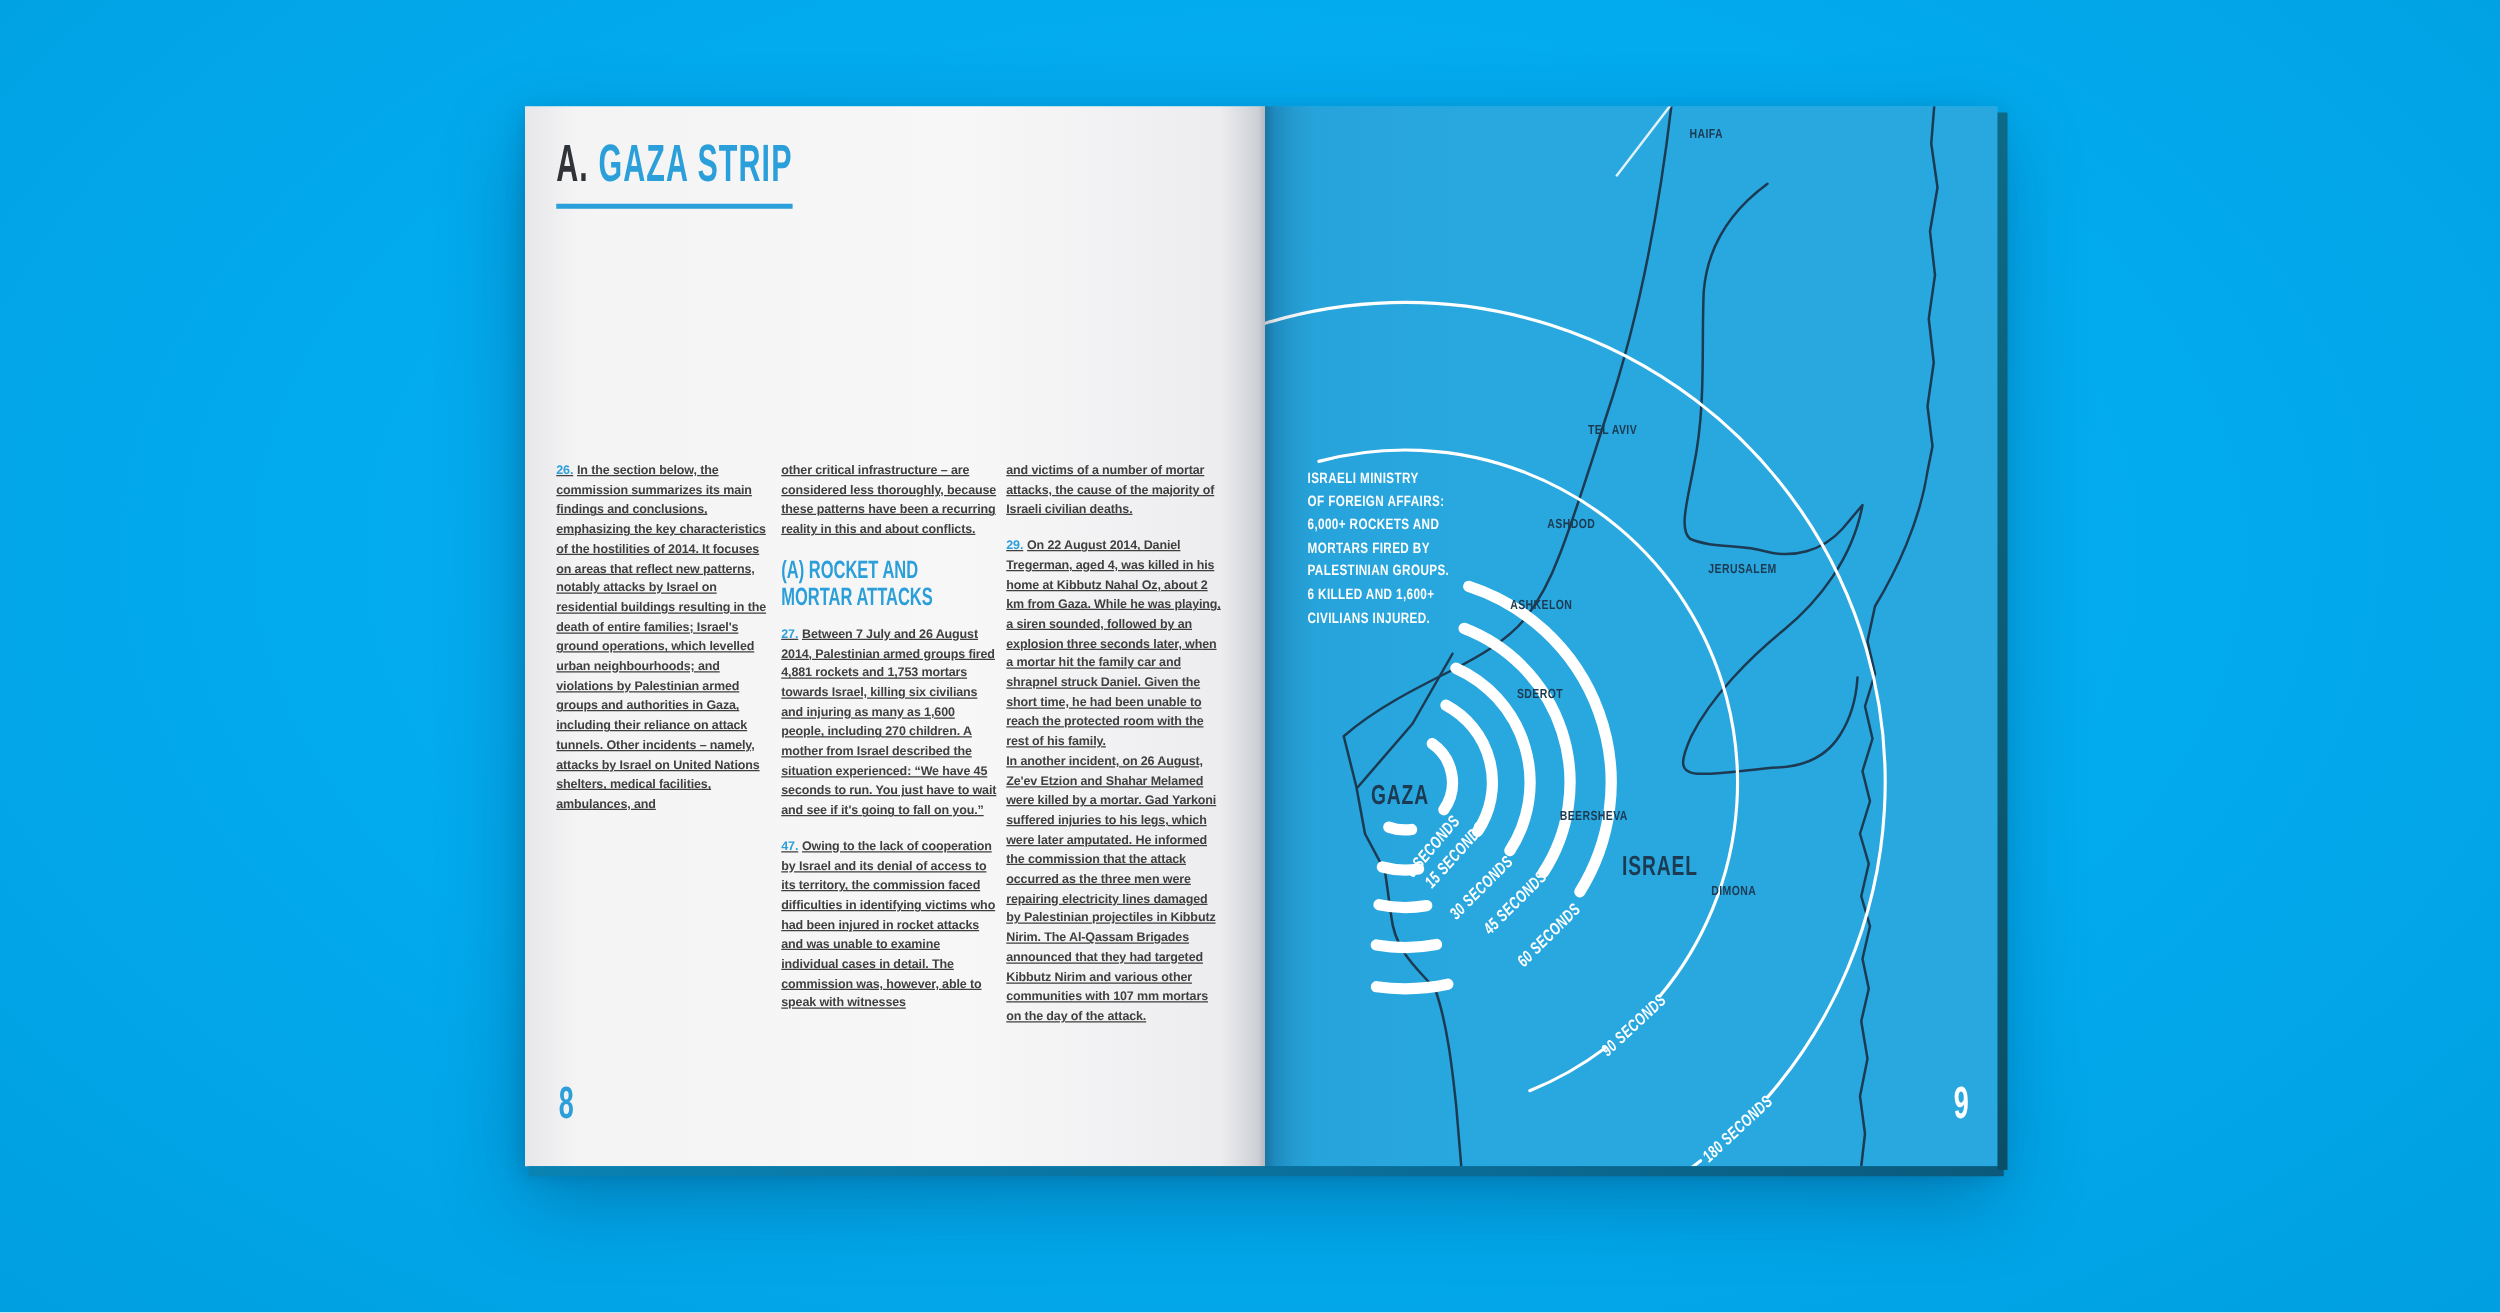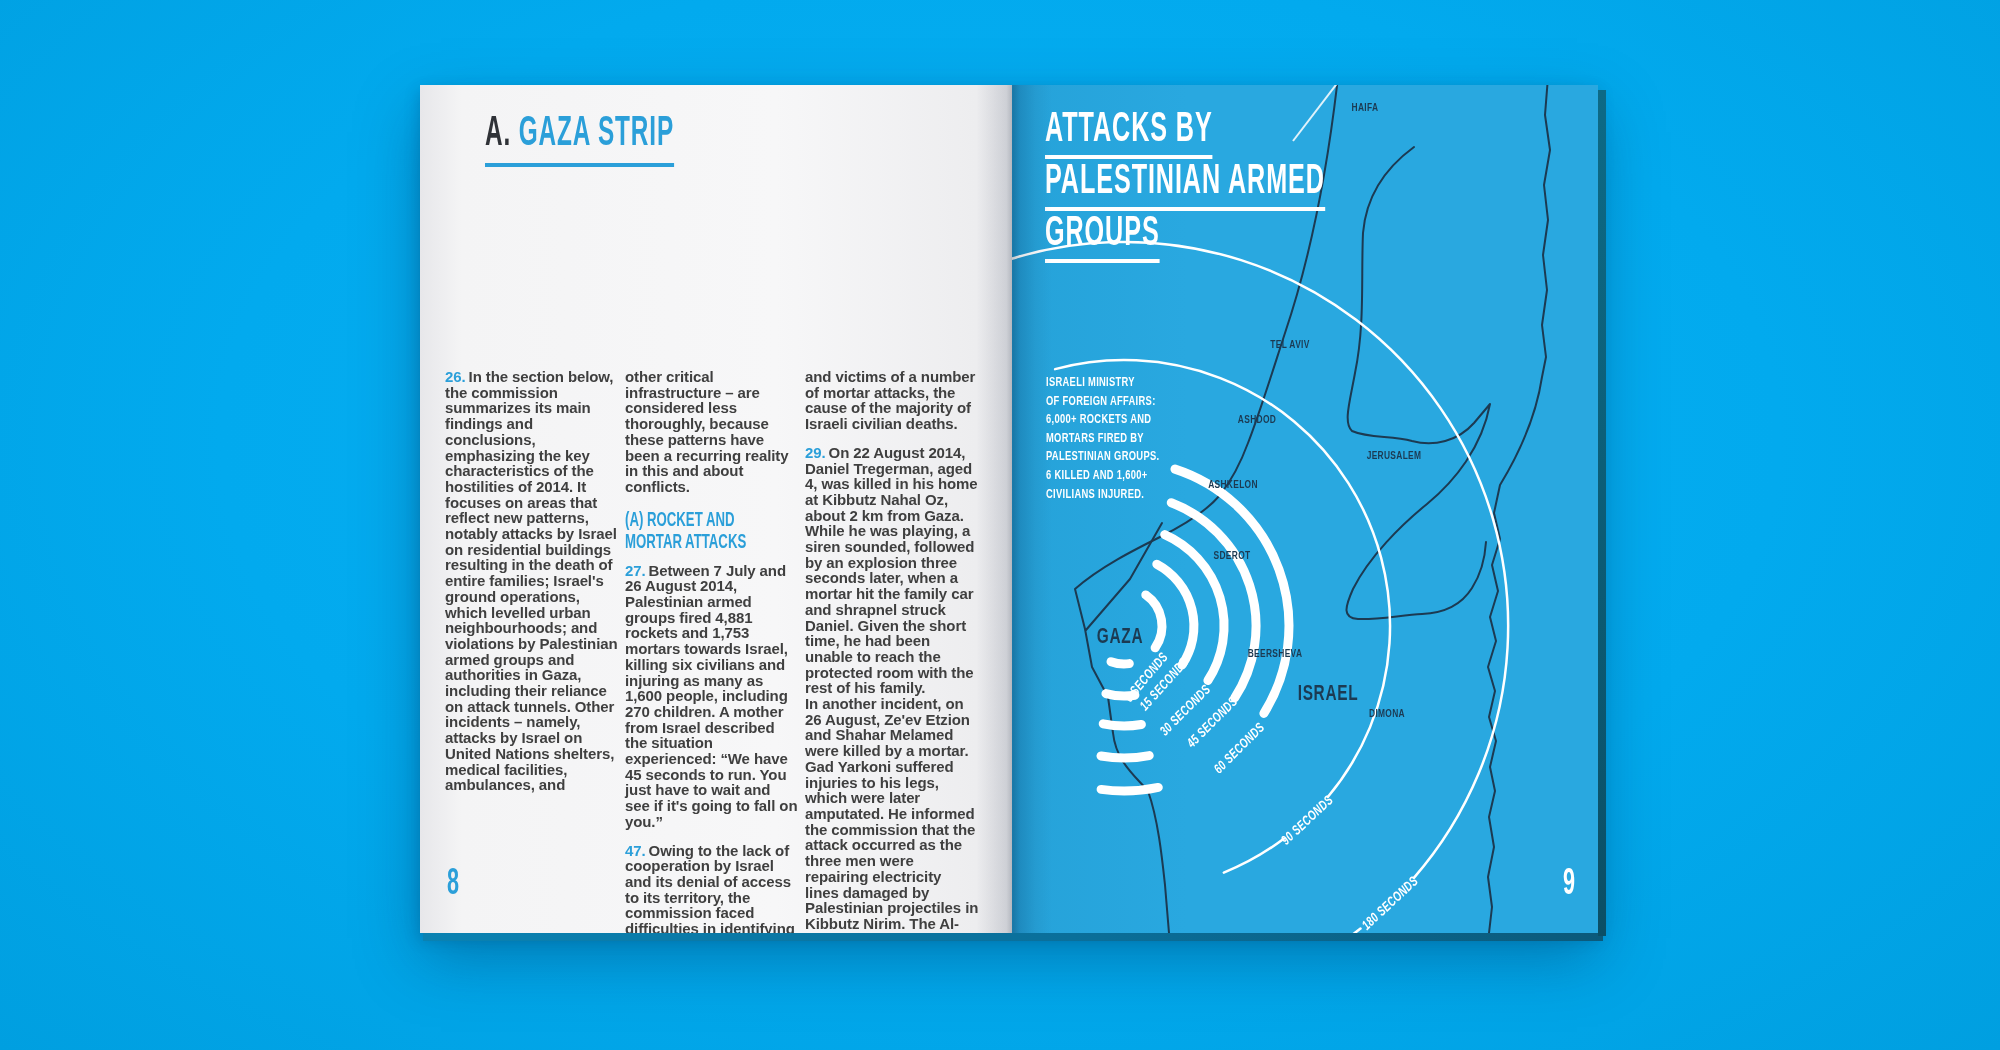--- a/index.html
+++ b/index.html
@@ -16,32 +16,32 @@
   .page-right{left:592px;width:586px;
     background:linear-gradient(to right,#1e95cd 0%,#26a3da 4%,#29a8e0 30%,#29a8e0 100%);}
   .spine{position:absolute;left:556px;top:0;width:76px;height:848px;z-index:6;pointer-events:none;
     background:linear-gradient(to right,rgba(15,35,60,0) 0%,rgba(15,35,60,.10) 40%,rgba(8,25,45,.24) 49%,rgba(15,35,60,.12) 58%,rgba(15,35,60,0) 100%);}
   .edge-bottom{position:absolute;left:3px;right:-5px;top:848px;height:8px;
     background:linear-gradient(to right,#0a82b2 0%,#0a6f9a 55%,#0b5a7b 100%);}
   .edge-right{position:absolute;left:1178px;top:5px;width:8px;height:846px;
     background:linear-gradient(to bottom,#0d6a86,#0b4f66);}
 
   
-  .lp-title{position:absolute;left:25px;top:26px;margin-left:40px;}
+  .lp-title{position:absolute;left:25px;top:26px;}
   .t-line{margin-bottom:6px;}
   .t-inner{display:inline-block;transform:scaleX(.58);transform-origin:0 0;
     font-size:42px;line-height:40px;font-weight:700;letter-spacing:1.5px;white-space:pre;
     padding-bottom:12px;border-bottom:4px solid #2b9fd9;}
   .t-prefix{color:#2f3237;}
   .t-blue{color:#2b9fd9;}
 
   .col{position:absolute;top:284px;width:174px;}
   .c1{left:25px}.c2{left:205px}.c3{left:385px}
-  .bp{font-size:15px;line-height:15.7px;color:#3f3f3f;font-weight:700;
-    letter-spacing:-.1px;margin:0 0 13px;white-space:pre-line;}
+  .bp{font-size:10px;line-height:15.7px;color:#3f3f3f;font-weight:700;
+    letter-spacing:-.1px;margin:0 0 13px;white-space:pre-line;text-decoration:underline;}
   .num{color:#2b9fd9;margin-right:3px;}
   .subhead{color:#2b9fd9;font-weight:700;font-size:20px;line-height:22px;white-space:pre;
     transform:scaleX(.66);transform-origin:0 0;margin:8px 0 11px;}
   .pn{font-size:36px;line-height:36px;font-weight:700;transform:scaleX(.60);transform-origin:0 0;}
   .pn-left{position:absolute;left:27px;top:779px;color:#2b9fd9;}
   .pn-right{position:absolute;left:551px;top:779px;color:#ffffff;}
 
   
   .rp-title{position:absolute;left:33px;top:22px;z-index:3;}
   .rt-line{margin-bottom:0px;}
@@ -119,25 +119,20 @@
           </g>
           <g stroke-width="2.5">
             <path d="M43.1,284.1 A266,266 0 0 1 315.8,712"></path>
             <path d="M272.1,753.5 A266,266 0 0 1 211.8,787.6"></path>
             <path d="M-19.3,180.1 A384,384 0 0 1 401.9,792.9"></path>
             <path d="M348.5,843.6 A384,384 0 0 1 304,873.5"></path>
           </g>
         </g>
       </svg>
 
-      <div class="rp-title">
-        <div class="rt-line"><span class="rt-inner">ATTACKS BY</span></div>
-        <div class="rt-line"><span class="rt-inner">PALESTINIAN ARMED</span></div>
-        <div class="rt-line"><span class="rt-inner">GROUPS</span></div>
-      </div>
 
       <div class="annot">ISRAELI MINISTRY
 OF FOREIGN AFFAIRS:
 6,000+ ROCKETS AND
 MORTARS FIRED BY
 PALESTINIAN GROUPS.
 6 KILLED AND 1,600+
 CIVILIANS INJURED.</div>
 
       <div class="city" style="left:353px;top:22px;">HAIFA</div>

